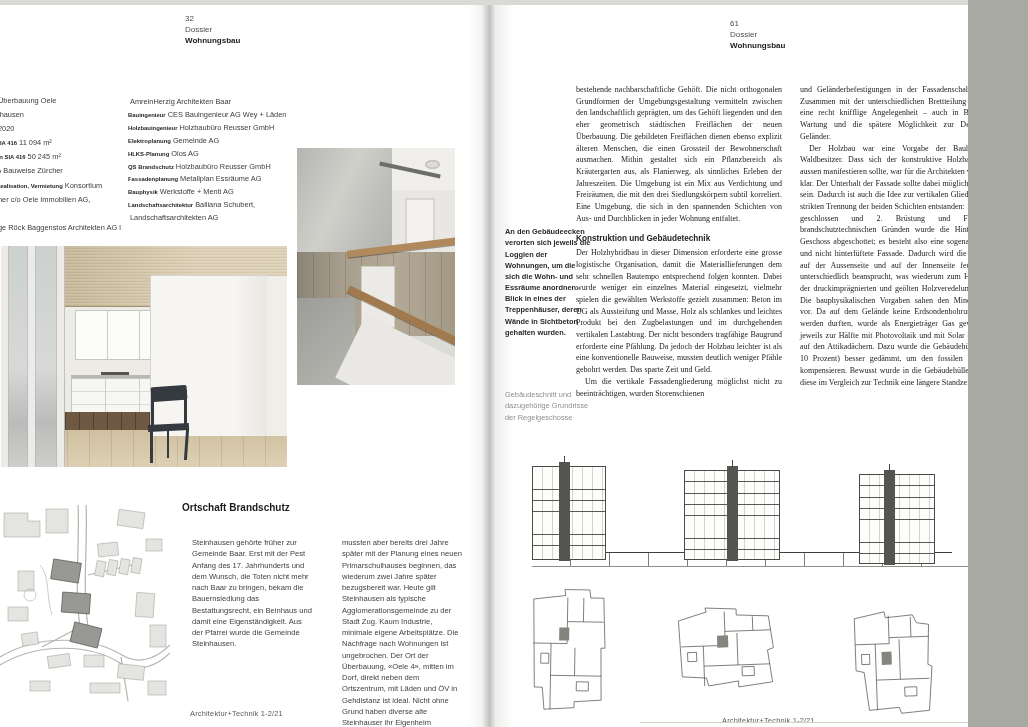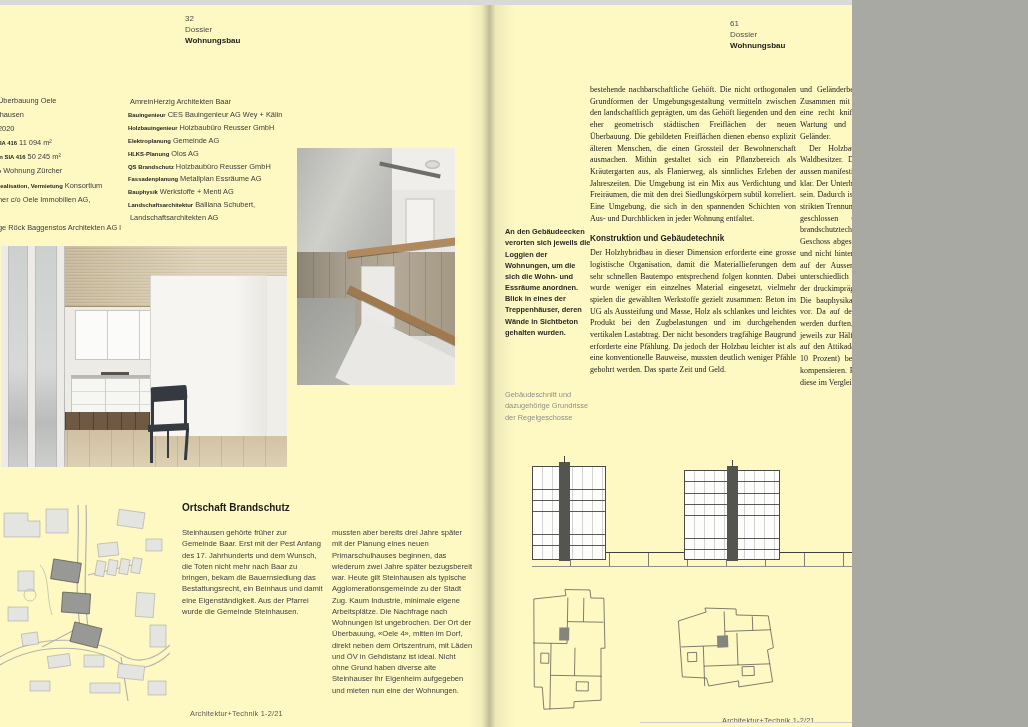--- a/index.html
+++ b/index.html
@@ -1,17 +1,17 @@
 <!DOCTYPE html>
 <html><head>
 <meta charset="utf-8">
 <style>
   html,body{margin:0;padding:0;background:#a9a9a4;}
-  .sheet{position:relative;width:852px;height:727px;background:#fef9c3;overflow:hidden;
-         font-family:"Liberation Sans",sans-serif;color:#2e2e2c;}
+  .sheet{position:relative;width:944px;height:727px;background:#ffffff;overflow:hidden;
+         font-family:"Liberation Sans",sans-serif;color:#2e2e2c;padding-left:24px;}
   .scan-top{position:absolute;left:0;top:0;width:1028px;height:5px;background:#d9d9d5;z-index:40;}
   .fold{position:absolute;left:468px;top:0;width:46px;height:727px;z-index:30;pointer-events:none;
         background:linear-gradient(90deg,rgba(0,0,0,0) 0%,rgba(90,90,85,.08) 30%,rgba(75,75,70,.35) 47%,rgba(90,90,85,.10) 60%,rgba(0,0,0,0) 100%);}
   .page-edge-right{position:absolute;left:1011px;top:0;width:17px;height:727px;background:#f0f0ed;border-left:1px solid #c3c3bf;z-index:20;}
   .edge-b{position:absolute;left:640px;top:722px;width:371px;height:1px;background:#cfcfcb;z-index:20;}
 
   
   .hdr{position:absolute;font-size:8px;line-height:11px;color:#4c4c4a;}
   .hdr .sec{font-weight:bold;color:#1d1d1b;}
   .hdr-left{left:185px;top:13px;}
@@ -21,35 +21,35 @@
   .foot-right{left:722px;top:716px;}
 
   
   .info{position:absolute;left:-4px;top:94px;width:130px;font-size:7.4px;line-height:13.1px;color:#3b3b39;white-space:nowrap;}
   .credits{position:absolute;left:128px;top:96px;width:175px;font-size:7.4px;line-height:12.9px;color:#3b3b39;white-space:nowrap;}
   .info b,.credits b{font-size:5.9px;color:#1f1f1d;margin-right:2px;}
 
   
   .sh-head{position:absolute;left:182px;top:502px;font-size:10px;font-weight:bold;color:#1c1c1a;}
   .sh-col{position:absolute;top:527px;width:141px;font-size:7.6px;line-height:11.25px;color:#414140;}
-  .sh-col p{margin:0;}
+  .sh-col p{margin:10px;}
   .sh-col1{left:182px;}
   .sh-col2{left:332px;}
 
   
   .cap{position:absolute;left:505px;width:86px;font-size:7.4px;line-height:11.3px;font-weight:bold;color:#292927;}
   .cap1{top:226px;}
   .cap2{top:293px;}
   .cap3{top:389px;font-weight:normal;color:#8e8e8b;}
 
   
   .bodycol{position:absolute;top:84px;font-family:"Liberation Serif",serif;font-size:8px;line-height:11.7px;
            text-align:justify;color:#232321;}
   .bodycol p{margin:0;}
-  .col1{left:590px;width:206px;}
+  .col1{left:576px;width:206px;}
   .col2{left:800px;width:214px;}
   .subhead{font-family:"Liberation Sans",sans-serif;font-weight:bold;font-size:8.2px;margin:9px 0 2px 0 !important;text-align:left;color:#1d1d1b;}
   .indent{text-indent:9px;}
 
   
   .kitchen{position:absolute;left:1px;top:246px;width:286px;height:221px;overflow:hidden;background:#e9e7e2;}
   .k-ceiling{position:absolute;left:0;top:0;width:286px;height:60px;border-bottom:1px solid #a2936f;
              background:repeating-linear-gradient(180deg,#dccfb2 0px,#d2c3a2 2px,#c3af89 3px);}
   .k-ceilshade{position:absolute;left:0;top:0;width:286px;height:60px;background:linear-gradient(90deg,rgba(80,70,50,.18),rgba(255,255,255,.22) 70%);}
   .k-backwall{position:absolute;left:64px;top:60px;width:222px;height:112px;background:#edebe6;}
@@ -122,30 +122,30 @@
     <div>Dossier</div>
     <div class="sec">Wohnungsbau</div>
   </div>
 
   <div class="info">
     <div><b></b><span>Überbauung Oele</span></div>
     <div><b></b><span>ihausen</span></div>
     <div><b></b><span>2020</span></div>
     <div><b>SIA 416</b><span>11 094 m²</span></div>
     <div><b>en SIA 416</b><span>50 245 m²</span></div>
-    <div><b>te</b><span>Wohnung Zürcher</span></div>
+    <div><b>te</b><span>Bauweise Zürcher</span></div>
     <div><b>Realisation, Vermietung</b><span>Konsortium</span></div>
     <div><b></b><span>her c/o Oele Immobilien AG,</span></div>
     <div><b></b></div>
     <div><b></b><span>ge Röck Baggenstos Architekten AG l</span></div>
   </div>
 
   <div class="credits">
     <div><b></b><span>AmreinHerzig Architekten Baar</span></div>
-    <div><b>Bauingenieur</b><span>CES Bauingenieur AG Wey + Kälin</span></div>
+    <div><b>Bauingenieur</b><span>CES Bauingenieur AG Wey + Läden</span></div>
     <div><b>Holzbauingenieur</b><span>Holzbaubüro Reusser GmbH</span></div>
     <div><b>Elektroplanung</b><span>Gemeinde AG</span></div>
     <div><b>HLKS-Planung</b><span>Olos AG</span></div>
     <div><b>QS Brandschutz</b><span>Holzbaubüro Reusser GmbH</span></div>
     <div><b>Fassadenplanung</b><span>Metallplan Essräume AG</span></div>
     <div><b>Bauphysik</b><span>Werkstoffe + Menti AG</span></div>
     <div><b>Landschaftsarchitektur</b><span>Balliana Schubert,</span></div>
     <div><b></b><span>Landschaftsarchitekten AG</span></div>
   </div>
 
@@ -246,20 +246,21 @@
   </div>
 
   <div class="cap cap1">An den Gebäudeecken verorten sich jeweils die Loggien der Wohnungen, um die sich die Wohn- und Essräume anordnen.</div>
   <div class="cap cap2">Blick in eines der Treppenhäuser, deren Wände in Sichtbeton gehalten wurden.</div>
   <div class="cap cap3">Gebäudeschnitt und dazugehörige Grundrisse der Regelgeschosse</div>
 
   <div class="bodycol col1">
     <p>bestehende nachbarschaftliche Gehöft. Die nicht orthogonalen Grundformen der Umgebungsgestaltung vermitteln zwischen den landschaftlich geprägten, um das Gehöft liegenden und den eher geometrisch städtischen Freiflächen der neuen Überbauung. Die gebildeten Freiflächen dienen ebenso explizit älteren Menschen, die einen Grossteil der Bewohnerschaft ausmachen. Mithin gestaltet sich ein Pflanzbereich als Kräutergarten aus, als Flanierweg, als sinnliches Erleben der Jahreszeiten. Die Umgebung ist ein Mix aus Verdichtung und Freiräumen, die mit den drei Siedlungskörpern subtil korreliert. Eine Umgebung, die sich in den spannenden Schichten von Aus- und Durchblicken in jeder Wohnung entfaltet.</p>
     <p class="subhead">Konstruktion und Gebäudetechnik</p>
     <p>Der Holzhybridbau in dieser Dimension erforderte eine grosse logistische Organisation, damit die Materiallieferungen dem sehr schnellen Bautempo entsprechend folgen konnten. Dabei wurde weniger ein einzelnes Material eingesetzt, vielmehr spielen die gewählten Werkstoffe gezielt zusammen: Beton im UG als Aussteifung und Masse, Holz als schlankes und leichtes Produkt bei den Zugbelastungen und im durchgehenden vertikalen Lastabtrag. Der nicht besonders tragfähige Baugrund erforderte eine Pfählung. Da jedoch der Holzbau leichter ist als eine konventionelle Bauweise, mussten deutlich weniger Pfähle gebohrt werden. Das sparte Zeit und Geld.</p>
+    <p class="indent">Um die vertikale Fassadengliederung möglichst nicht zu beeinträchtigen, wurden Storenschienen</p>
   </div>
   <div class="bodycol col2">
     <p>und Geländerbefestigungen in der Fassadenschalung versenkt. Zusammen mit der unterschiedlichen Brettteilung der Schalung eine recht knifflige Angelegenheit – auch in Bezug auf die Wartung und die spätere Möglichkeit zur Demontage der Geländer.</p>
     <p class="indent">Der Holzbau war eine Vorgabe der Bauherrschaft als Waldbesitzer. Dass sich der konstruktive Holzbau auch nach aussen manifestieren sollte, war für die Architekten von Anfang an klar. Der Unterhalt der Fassade sollte dabei möglichst pflegeleicht sein. Dadurch ist auch die Idee zur vertikalen Gliederung und zur strikten Trennung der beiden Schichten entstanden: 1. Holzfassade geschlossen und 2. Brüstung und Fenster. Aus brandschutztechnischen Gründen wurde die Hinterlüftung pro Geschoss abgeschottet; es besteht also eine sogenannte belüftete und nicht hinterlüftete Fassade. Dadurch wird die Holzschalung auf der Aussenseite und auf der Innenseite feuchtetechnisch unterschiedlich beansprucht, was wiederum zum Holzschutz mit der druckimprägnierten und geölten Holzveredelung geführt hat. Die bauphysikalischen Vorgaben sahen den Minergie-Standard vor. Da auf dem Gelände keine Erdsondenbohrungen gemacht werden durften, wurde als Energieträger Gas gewählt, ergänzt jeweils zur Hälfte mit Photovoltaik und mit Solar (Warmwasser) auf den Attikadächern. Dazu wurde die Gebäudehülle leicht (um 10 Prozent) besser gedämmt, um den fossilen Brennstoff zu kompensieren. Bewusst wurde in die Gebäudehülle investiert, da diese im Vergleich zur Technik eine längere Standzeit aufweist. ●</p>
   </div>
 
   <div class="sec-draw">
     <div class="base"></div>
     <div class="ground"></div>
     <div class="bldg b1">

